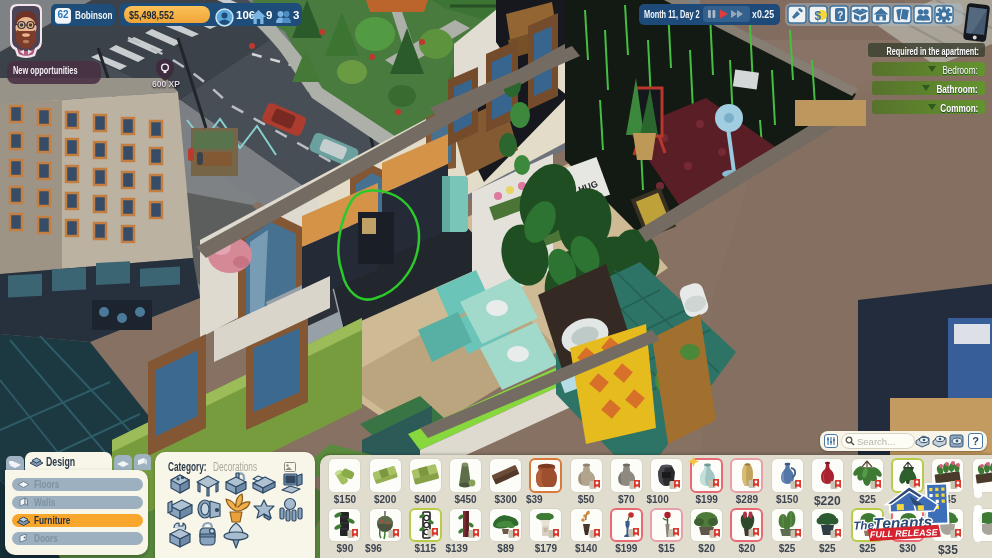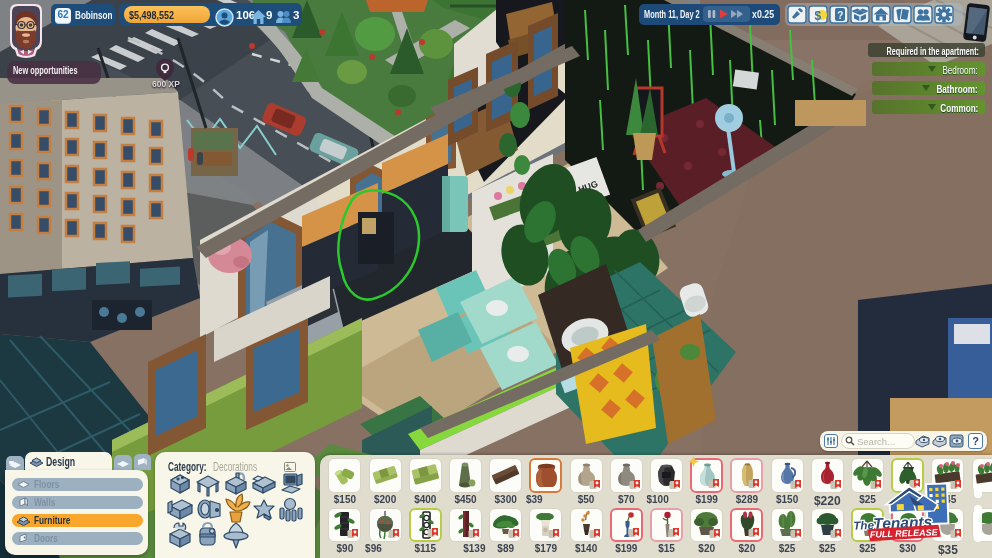--- a/index.html
+++ b/index.html
@@ -1143,21 +1143,21 @@
           <ellipse cx="21" cy="16" rx="3" ry="1.8" transform="rotate(35 21 16)"></ellipse>
           <ellipse cx="11" cy="22" rx="3" ry="1.8" transform="rotate(-35 11 22)"></ellipse>
         </g>
       </svg>
       <svg style="position:absolute;right:1px;bottom:1px" width="12" height="12" viewBox="0 0 12 12">
         <rect x="0.5" y="2" width="7" height="8" rx="1.5" fill="#c8c4b4"></rect>
         <path d="M5,1 L11,1 L11,9 L8,7.2 L5,9 Z" fill="#d93a2e"></path>
         <circle cx="8" cy="4" r="1.4" fill="#fff"></circle>
       </svg>
     </div>
-    <div class="abs" style="left:445.5px;top:543px;width:40px;text-align:right;font-size:10px;font-weight:bold;color:#3d4450">$139</div>
+    <div class="abs" style="left:445.5px;top:543px;width:40px;text-align:left;font-size:10px;font-weight:bold;color:#3d4450">$139</div>
 
 <div class="abs" style="left:489.2px;top:507.5px;width:33px;height:34.5px;background:#fcfcf9;border:1px solid #d6d3c5;border-radius:6px;box-sizing:border-box">
       <svg width="31" height="32" viewBox="0 0 31 32" style="position:absolute;left:0px;top:0px">
         <g fill="#2f6b2d">
           <ellipse cx="15" cy="14" rx="12" ry="5" transform="rotate(-12 15 14)"></ellipse>
           <ellipse cx="10" cy="12" rx="8" ry="4" transform="rotate(-35 10 12)"></ellipse>
           <ellipse cx="21" cy="12" rx="8" ry="4" transform="rotate(25 21 12)"></ellipse>
           <ellipse cx="15" cy="10" rx="7" ry="3.4"></ellipse>
         </g>
         <g fill="#458a3c">

